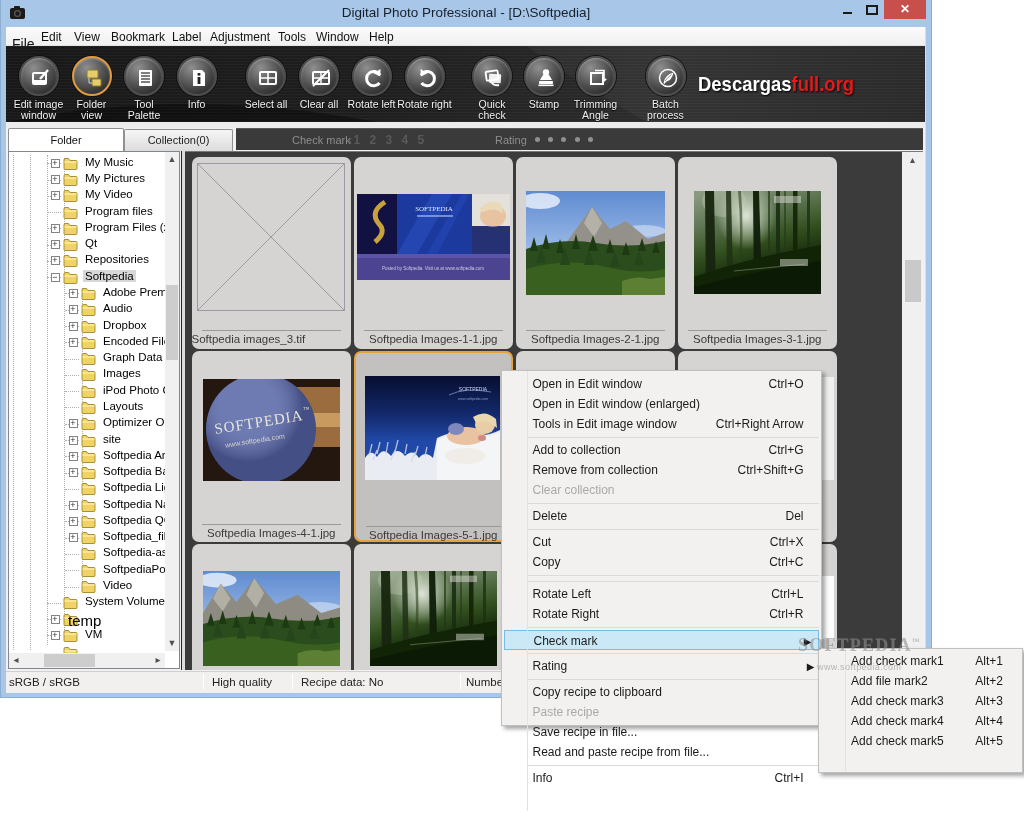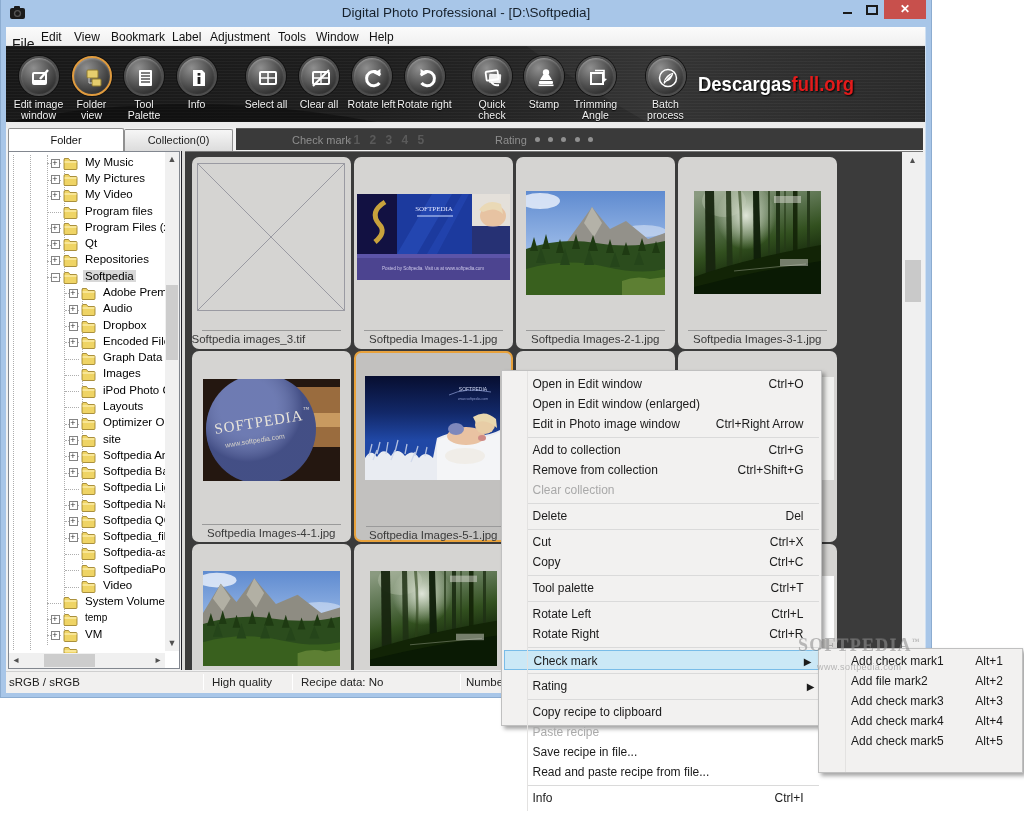--- a/index.html
+++ b/index.html
@@ -334,21 +334,21 @@
       <path d="M1 3 L1 11.5 Q1 12.5 2 12.5 L13 12.5 Q14 12.5 14 11.5 L14 4.5 Q14 3.5 13 3.5 L7 3.5 L5.5 1.5 L2 1.5 Q1 1.5 1 3 Z" fill="#efd465" stroke="#96791f" stroke-width="0.8"></path>
       <path d="M1.5 5 L13.5 5" stroke="#fdf2b8" stroke-width="1.2"></path>
     </svg>
 <div class="abs" style="left:83px;top:595.3px;font-size:11.5px;color:#000;padding:0 2px;max-width:85px;white-space:nowrap;overflow:hidden">System Volume Inf</div>
 <div class="abs" style="left:47px;top:619.0px;width:14px;height:0;border-top:1px dotted #aeaeae"></div>
 <div class="abs" style="left:50.5px;top:614.5px;width:9px;height:9px;background:#fff;border:1px solid #848484;font-size:9px;line-height:7px;text-align:center;color:#333">+</div>
 <svg class="abs" style="left:63.0px;top:612.5px" width="15" height="13" viewBox="0 0 15 13">
       <path d="M1 3 L1 11.5 Q1 12.5 2 12.5 L13 12.5 Q14 12.5 14 11.5 L14 4.5 Q14 3.5 13 3.5 L7 3.5 L5.5 1.5 L2 1.5 Q1 1.5 1 3 Z" fill="#efd465" stroke="#96791f" stroke-width="0.8"></path>
       <path d="M1.5 5 L13.5 5" stroke="#fdf2b8" stroke-width="1.2"></path>
     </svg>
-<div class="abs" style="left:83px;top:611.5px;font-size:10px;color:#000;padding:0 2px;max-width:85px;white-space:nowrap;overflow:hidden">temp</div>
+<div class="abs" style="left:66px;top:611.5px;font-size:15px;color:#000;padding:0 2px;max-width:85px;white-space:nowrap;overflow:hidden">temp</div>
 <div class="abs" style="left:47px;top:635.3px;width:14px;height:0;border-top:1px dotted #aeaeae"></div>
 <div class="abs" style="left:50.5px;top:630.8px;width:9px;height:9px;background:#fff;border:1px solid #848484;font-size:9px;line-height:7px;text-align:center;color:#333">+</div>
 <svg class="abs" style="left:63.0px;top:628.8px" width="15" height="13" viewBox="0 0 15 13">
       <path d="M1 3 L1 11.5 Q1 12.5 2 12.5 L13 12.5 Q14 12.5 14 11.5 L14 4.5 Q14 3.5 13 3.5 L7 3.5 L5.5 1.5 L2 1.5 Q1 1.5 1 3 Z" fill="#efd465" stroke="#96791f" stroke-width="0.8"></path>
       <path d="M1.5 5 L13.5 5" stroke="#fdf2b8" stroke-width="1.2"></path>
     </svg>
 <div class="abs" style="left:83px;top:627.8px;font-size:11.5px;color:#000;padding:0 2px;max-width:85px;white-space:nowrap;overflow:hidden">VM</div>
 <svg class="abs" style="left:63.0px;top:645.6px" width="15" height="13" viewBox="0 0 15 13">
       <path d="M1 3 L1 11.5 Q1 12.5 2 12.5 L13 12.5 Q14 12.5 14 11.5 L14 4.5 Q14 3.5 13 3.5 L7 3.5 L5.5 1.5 L2 1.5 Q1 1.5 1 3 Z" fill="#efd465" stroke="#96791f" stroke-width="0.8"></path>
       <path d="M1.5 5 L13.5 5" stroke="#fdf2b8" stroke-width="1.2"></path>
@@ -575,21 +575,21 @@
 <div class="abs" style="left:460px;top:674px;width:1px;height:16px;background:#c4c4c4;border-right:1px solid #fff"></div>
 <div class="abs" style="left:500.5px;top:370px;width:321px;height:356px;background:#f2f1f0;border:1px solid #c0c0c0;box-shadow:3px 3px 4px rgba(0,0,0,0.35);padding-top:3px;z-index:10;">
       <div style="position:relative;height:20px;padding:3px 17px 0 31px;font-size:12px;color:#1b1b1b;line-height:15px">
         <span style="float:left">Open in Edit window</span>
         <span style="float:right">Ctrl+O</span>
       </div>
       <div style="position:relative;height:20px;padding:3px 17px 0 31px;font-size:12px;color:#1b1b1b;line-height:15px">
         <span style="float:left">Open in Edit window (enlarged)</span>
       </div>
       <div style="position:relative;height:20px;padding:3px 17px 0 31px;font-size:12px;color:#1b1b1b;line-height:15px">
-        <span style="float:left">Edit in Photo image window</span>
+        <span style="float:left">Tools in Edit image window</span>
         <span style="float:right">Ctrl+Right Arrow</span>
       </div>
       <div style="height:6px;position:relative">
         <div style="position:absolute;left:26px;right:2px;top:2.5px;border-top:1px solid #dadada"></div>
       </div>
       <div style="position:relative;height:20px;padding:3px 17px 0 31px;font-size:12px;color:#1b1b1b;line-height:15px">
         <span style="float:left">Add to collection</span>
         <span style="float:right">Ctrl+G</span>
       </div>
       <div style="position:relative;height:20px;padding:3px 17px 0 31px;font-size:12px;color:#1b1b1b;line-height:15px">
@@ -612,24 +612,20 @@
       <div style="position:relative;height:20px;padding:3px 17px 0 31px;font-size:12px;color:#1b1b1b;line-height:15px">
         <span style="float:left">Cut</span>
         <span style="float:right">Ctrl+X</span>
       </div>
       <div style="position:relative;height:20px;padding:3px 17px 0 31px;font-size:12px;color:#1b1b1b;line-height:15px">
         <span style="float:left">Copy</span>
         <span style="float:right">Ctrl+C</span>
       </div>
       <div style="height:6px;position:relative">
         <div style="position:absolute;left:26px;right:2px;top:2.5px;border-top:1px solid #dadada"></div>
-      </div>
-      <div style="position:relative;height:20px;padding:3px 17px 0 31px;font-size:12px;color:#1b1b1b;line-height:15px">
-        <span style="float:left">Tool palette</span>
-        <span style="float:right">Ctrl+T</span>
       </div>
       <div style="height:6px;position:relative">
         <div style="position:absolute;left:26px;right:2px;top:2.5px;border-top:1px solid #dadada"></div>
       </div>
       <div style="position:relative;height:20px;padding:3px 17px 0 31px;font-size:12px;color:#1b1b1b;line-height:15px">
         <span style="float:left">Rotate Left</span>
         <span style="float:right">Ctrl+L</span>
       </div>
       <div style="position:relative;height:20px;padding:3px 17px 0 31px;font-size:12px;color:#1b1b1b;line-height:15px">
         <span style="float:left">Rotate Right</span>

